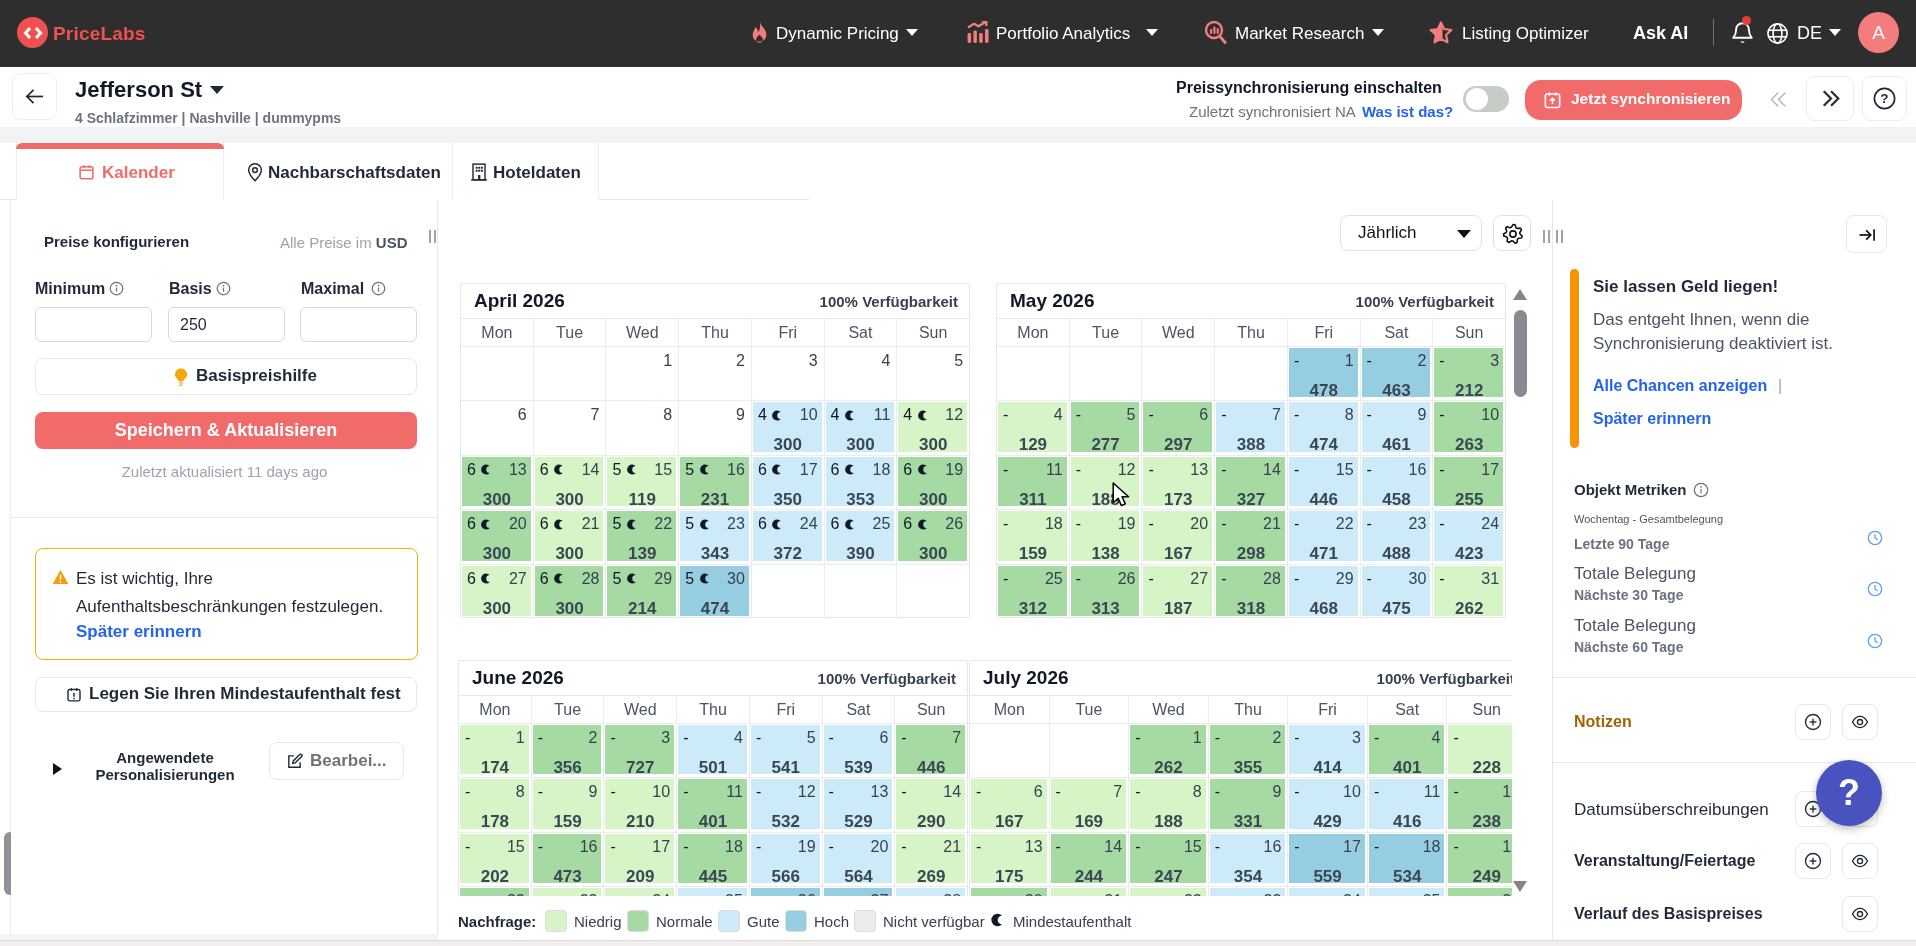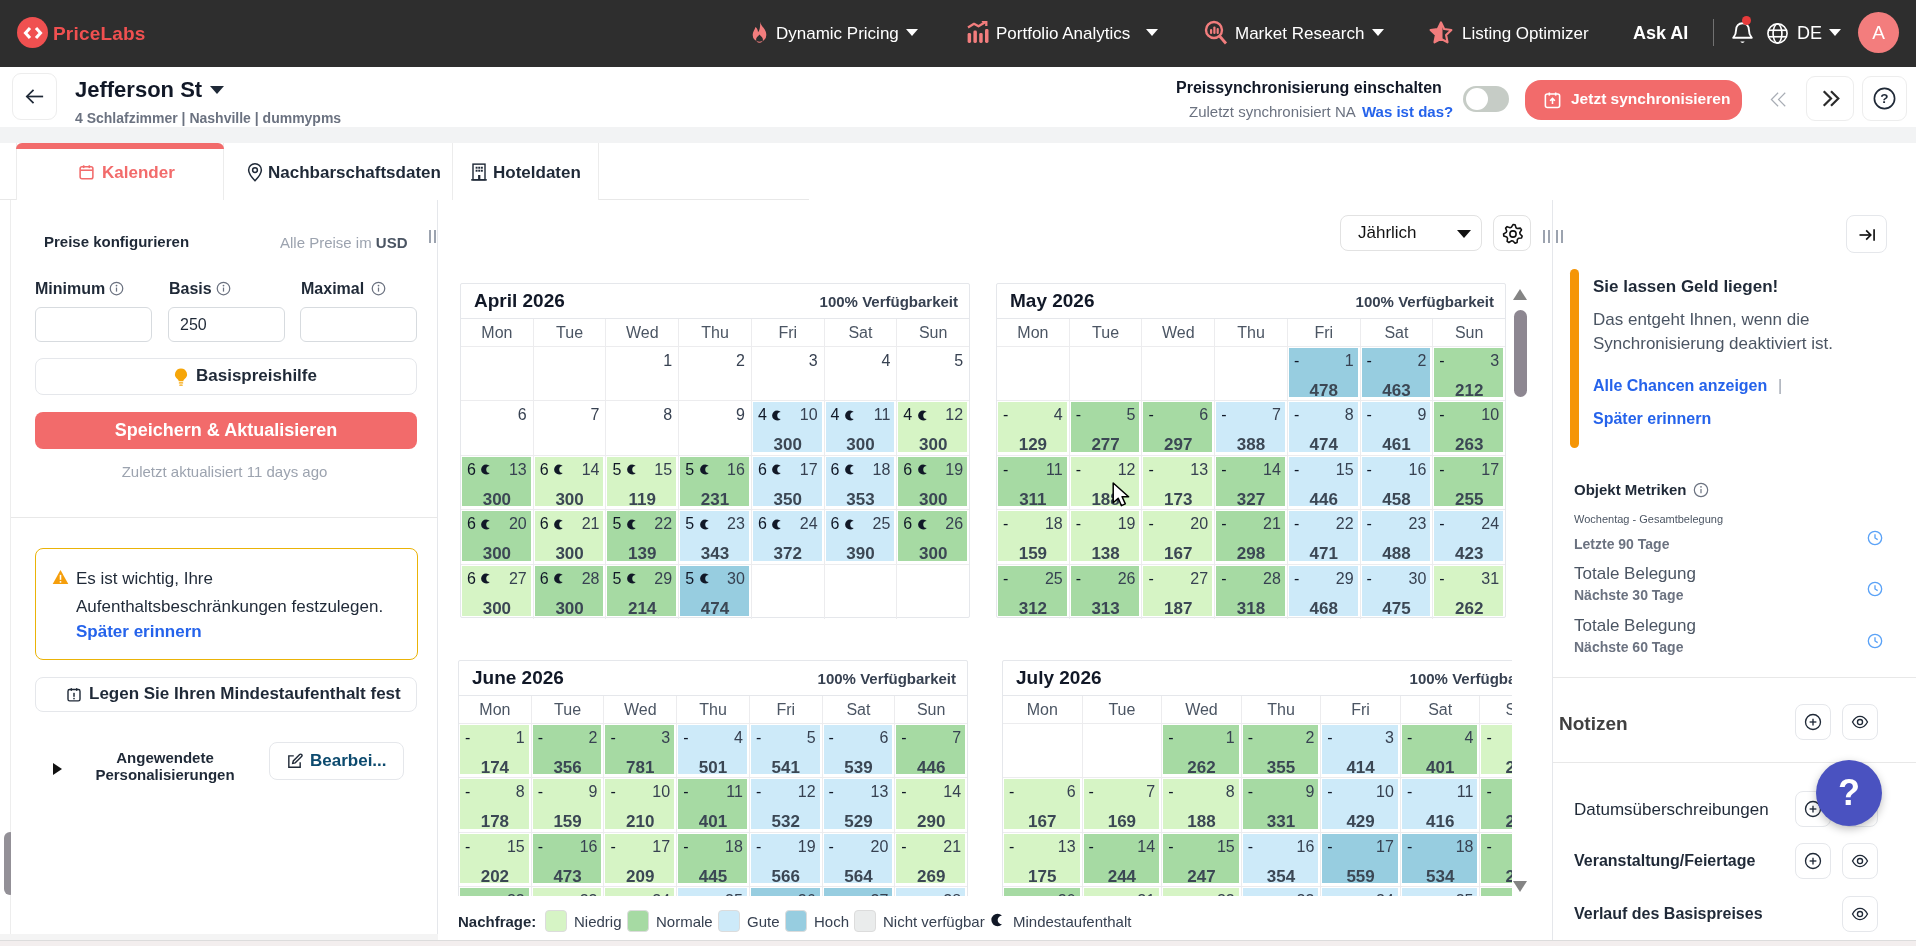--- a/index.html
+++ b/index.html
@@ -246,21 +246,21 @@
       </div>
       <div class="abs" style="left:42px;top:563px;width:0;height:0;border-top:6.5px solid transparent;border-bottom:6.5px solid transparent;border-left:9px solid #111"></div>
       <div class="abs" style="left:64px;top:549px;width:180px;text-align:center;font-size:15px;font-weight:700;color:#1f2937;line-height:17px">Angewendete<br>Personalisierungen</div>
       <div class="abs" style="left:258px;top:542px;width:135px;height:38px;border:1px solid #e5e7eb;border-radius:8px;background:#fff">
 <svg class="abs" style="left:16px;top:10px" width="17" height="17" viewBox="0 0 24 24">
           <g stroke="#1f2937" stroke-width="2" fill="none">
             <path d="M11 4 L4 4 L4 20 L20 20 L20 13"></path>
             <path d="M9.5 14.5 L10.3 11.2 L19.3 2.2 A1.9 1.9 0 0 1 22 4.9 L13 13.9 L9.5 14.5 Z"></path>
           </g>
         </svg>
-<div class="abs" style="left:40px;top:8px;font-size:17px;font-weight:700;color:#0c4a6e">Bearbei...</div>
+<div class="abs" style="left:40px;top:8px;font-size:17px;font-weight:700;color:#737373">Bearbei...</div>
       </div>
     </div>
     <div class="abs" style="left:429px;top:230px;width:2px;height:13px;background:#9ca3af"></div>
     <div class="abs" style="left:434px;top:230px;width:2px;height:13px;background:#9ca3af"></div>
     <div class="abs" style="left:442px;top:230px;width:2px;height:13px;background:#9ca3af"></div>
     <div class="abs" style="left:447px;top:230px;width:2px;height:13px;background:#9ca3af"></div>
     <div class="abs" style="left:438px;top:210px;width:1074px;height:686px;background:#fff;overflow:hidden">
       <div class="mcard" style="left:22px;top:73px;width:510px;height:335px">
         <div class="mtitle">
           <span>April 2026</span>
@@ -853,21 +853,21 @@
               <span class="dn">2</span>
             </div>
             <div class="price">356</div>
           </div>
           <div class="mc">
             <div class="fill m"></div>
             <div class="ct">
               <span class="ms">-</span>
               <span class="dn">3</span>
             </div>
-            <div class="price">781</div>
+            <div class="price">727</div>
           </div>
           <div class="mc">
             <div class="fill g"></div>
             <div class="ct">
               <span class="ms">-</span>
               <span class="dn">4</span>
             </div>
             <div class="price">501</div>
           </div>
           <div class="mc">
@@ -1056,21 +1056,21 @@
           </div>
           <div class="mc">
             <div class="fill g"></div>
             <div class="ct">
               <span class="ms">-</span>
               <span class="dn">28</span>
             </div>
           </div>
         </div>
       </div>
-      <div class="mcard" style="left:564px;top:450px;width:558px;height:281px">
+      <div class="mcard" style="left:531px;top:450px;width:558px;height:281px">
         <div class="mtitle">
           <span>July 2026</span>
           <span class="avail">100% Verfügbarkeit</span>
         </div>
         <div class="wdrow">
           <div class="wd">Mon</div>
           <div class="wd">Tue</div>
           <div class="wd">Wed</div>
           <div class="wd">Thu</div>
           <div class="wd">Fri</div>
@@ -1361,21 +1361,21 @@
       </svg>
       <div class="abs" style="left:21px;top:416px;font-size:17px;color:#4b5563">Totale Belegung</div>
       <div class="abs" style="left:21px;top:439px;font-size:14px;font-weight:600;color:#6b7280">Nächste 60 Tage</div>
       <svg class="abs" style="left:314px;top:433px" width="16" height="16" viewBox="0 0 24 24">
         <g stroke="#5aa2f7" stroke-width="2" fill="none">
           <circle cx="12" cy="12" r="10"></circle>
           <path d="M12 6.5 L12 12 L16 14.5"></path>
         </g>
       </svg>
       <div class="abs" style="left:0;top:477px;width:364px;height:1px;background:#e8e8e8"></div>
-      <div class="abs" style="left:6px;top:513px;font-size:19px;font-weight:700;color:#404040">Notizen</div>
+      <div class="abs" style="left:21px;top:513px;font-size:16px;font-weight:700;color:#a16207">Notizen</div>
       <div class="abs" style="left:242px;top:504px;width:36px;height:36px;border:1px solid #e5e7eb;border-radius:8px;background:#fff">
         <svg class="abs" style="left:8px;top:8px" width="18" height="18" viewBox="0 0 24 24">
           <g stroke="#1f2937" stroke-width="1.8" fill="none">
             <circle cx="12" cy="12" r="10"></circle>
             <line x1="12" y1="7.5" x2="12" y2="16.5"></line>
             <line x1="7.5" y1="12" x2="16.5" y2="12"></line>
           </g>
         </svg>
       </div>
       <div class="abs" style="left:289px;top:504px;width:36px;height:36px;border:1px solid #e5e7eb;border-radius:8px;background:#fff">

